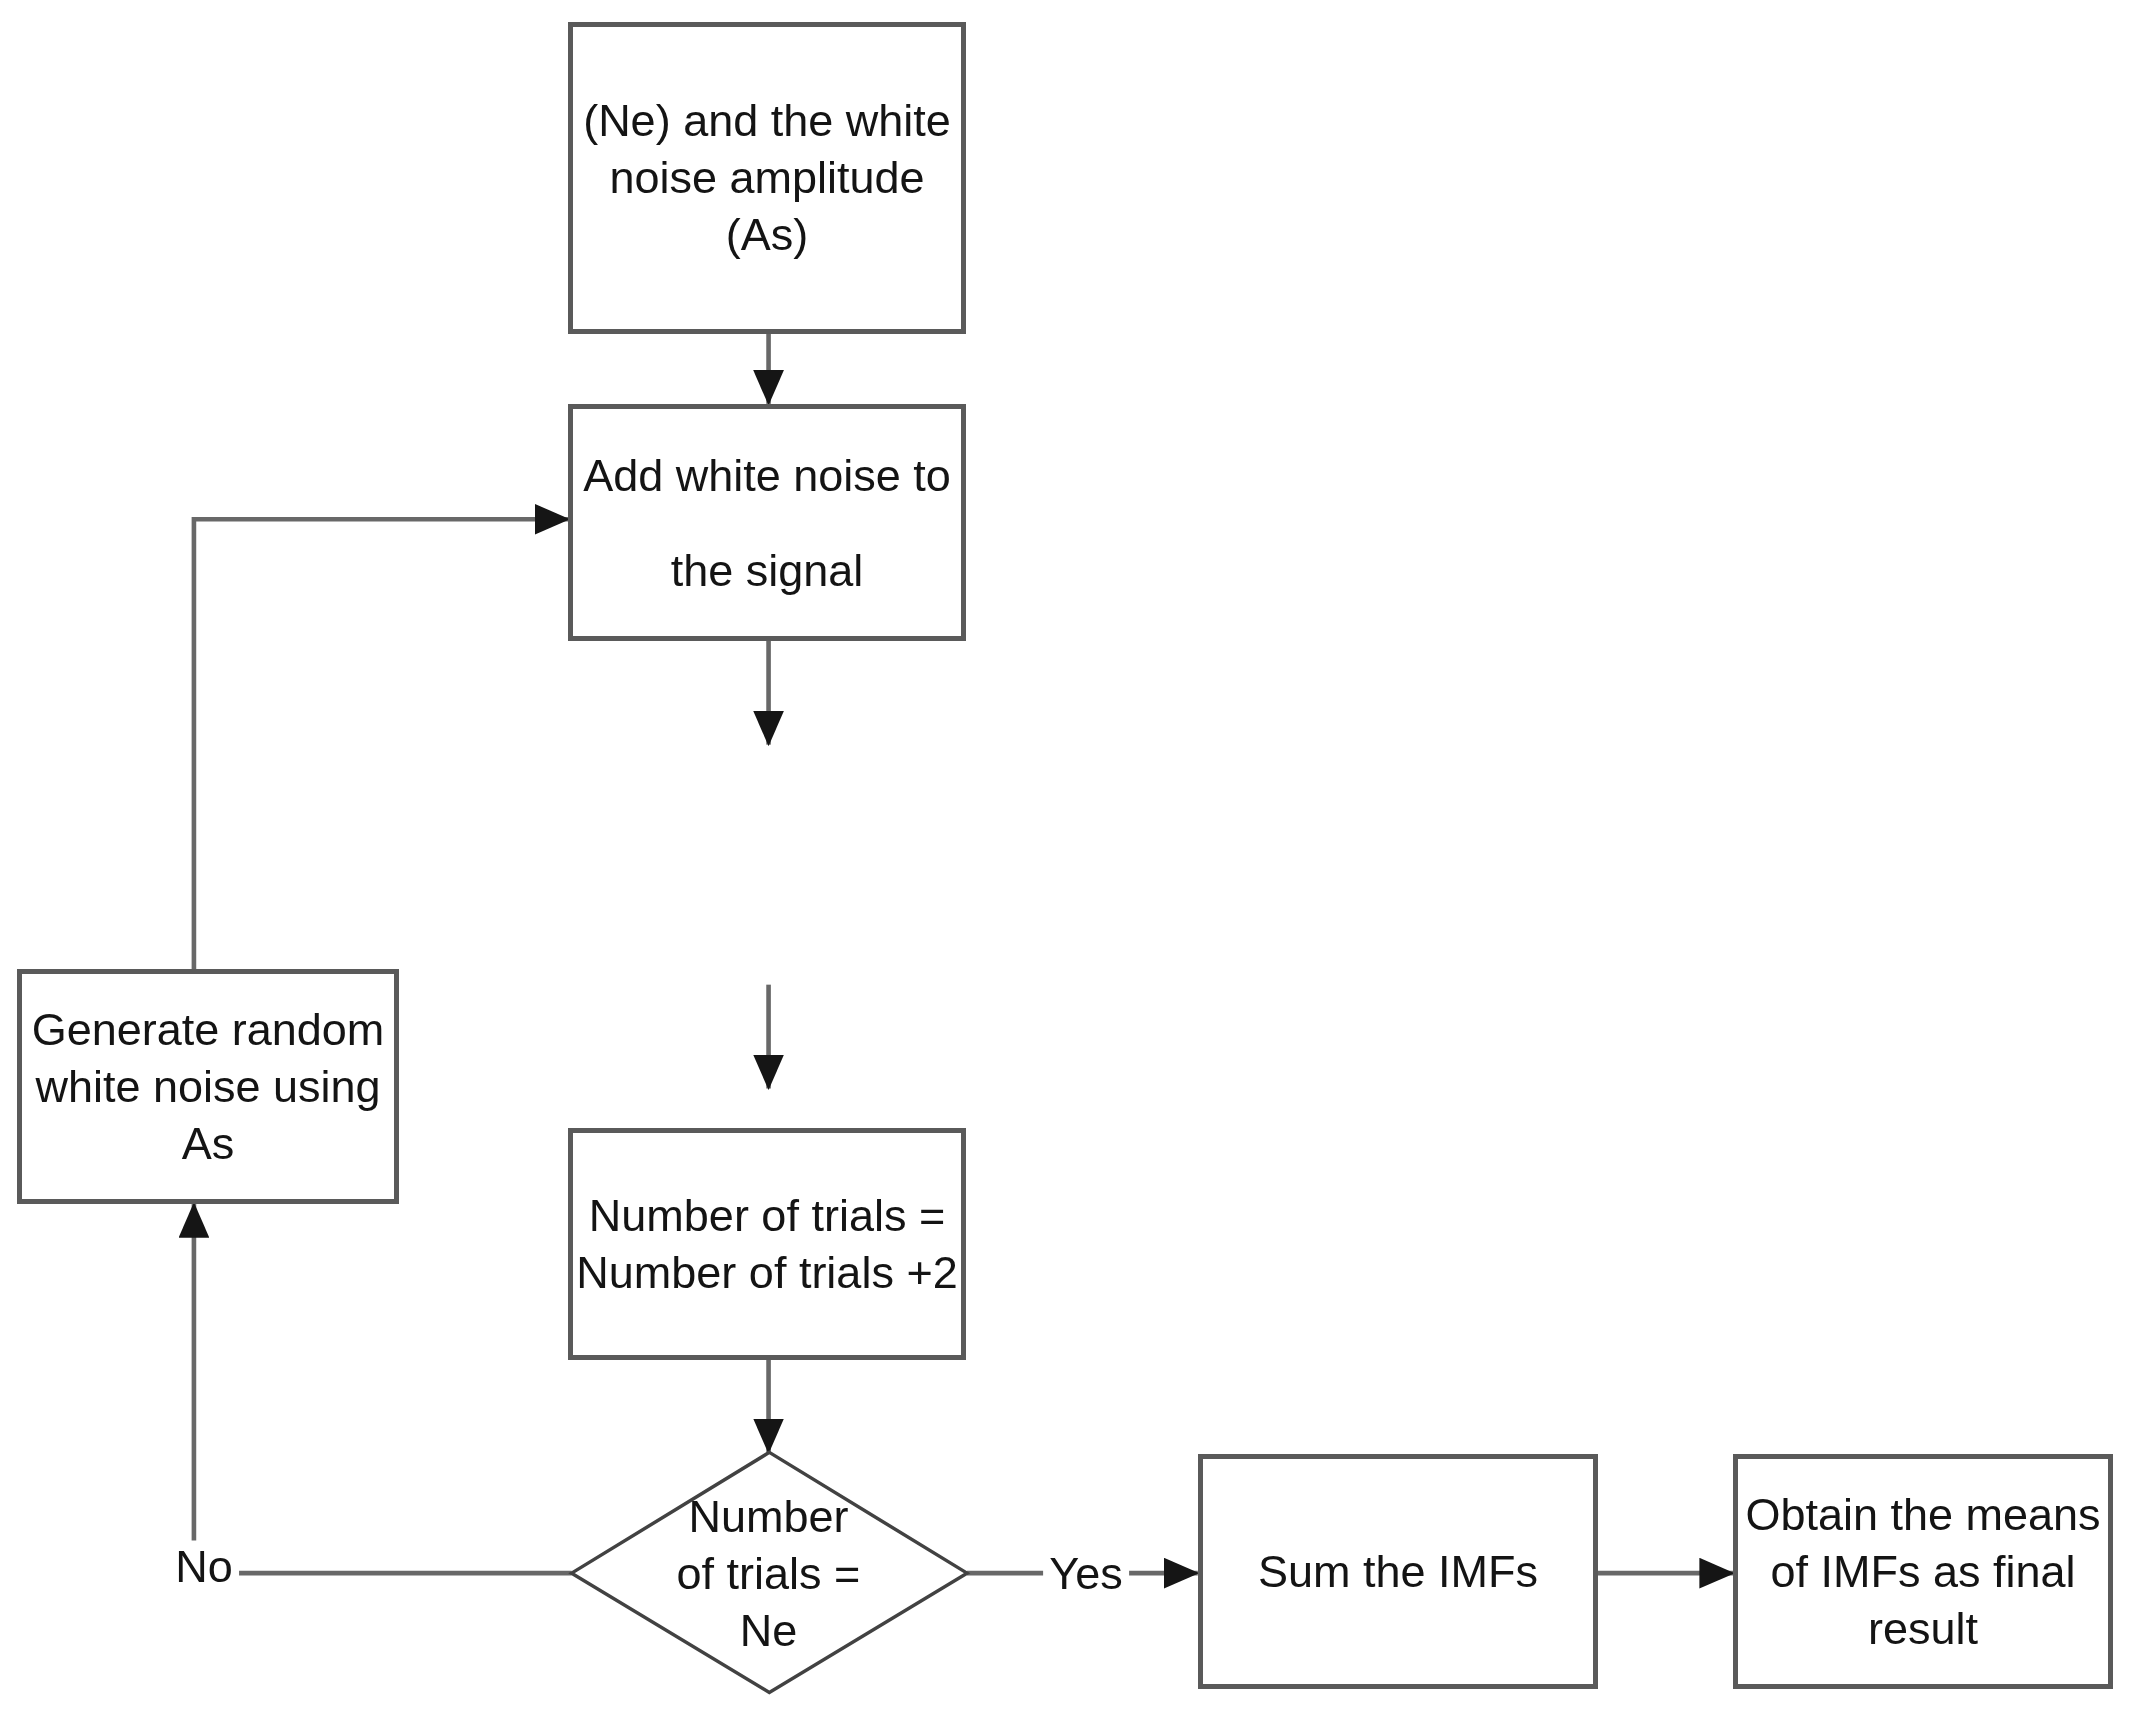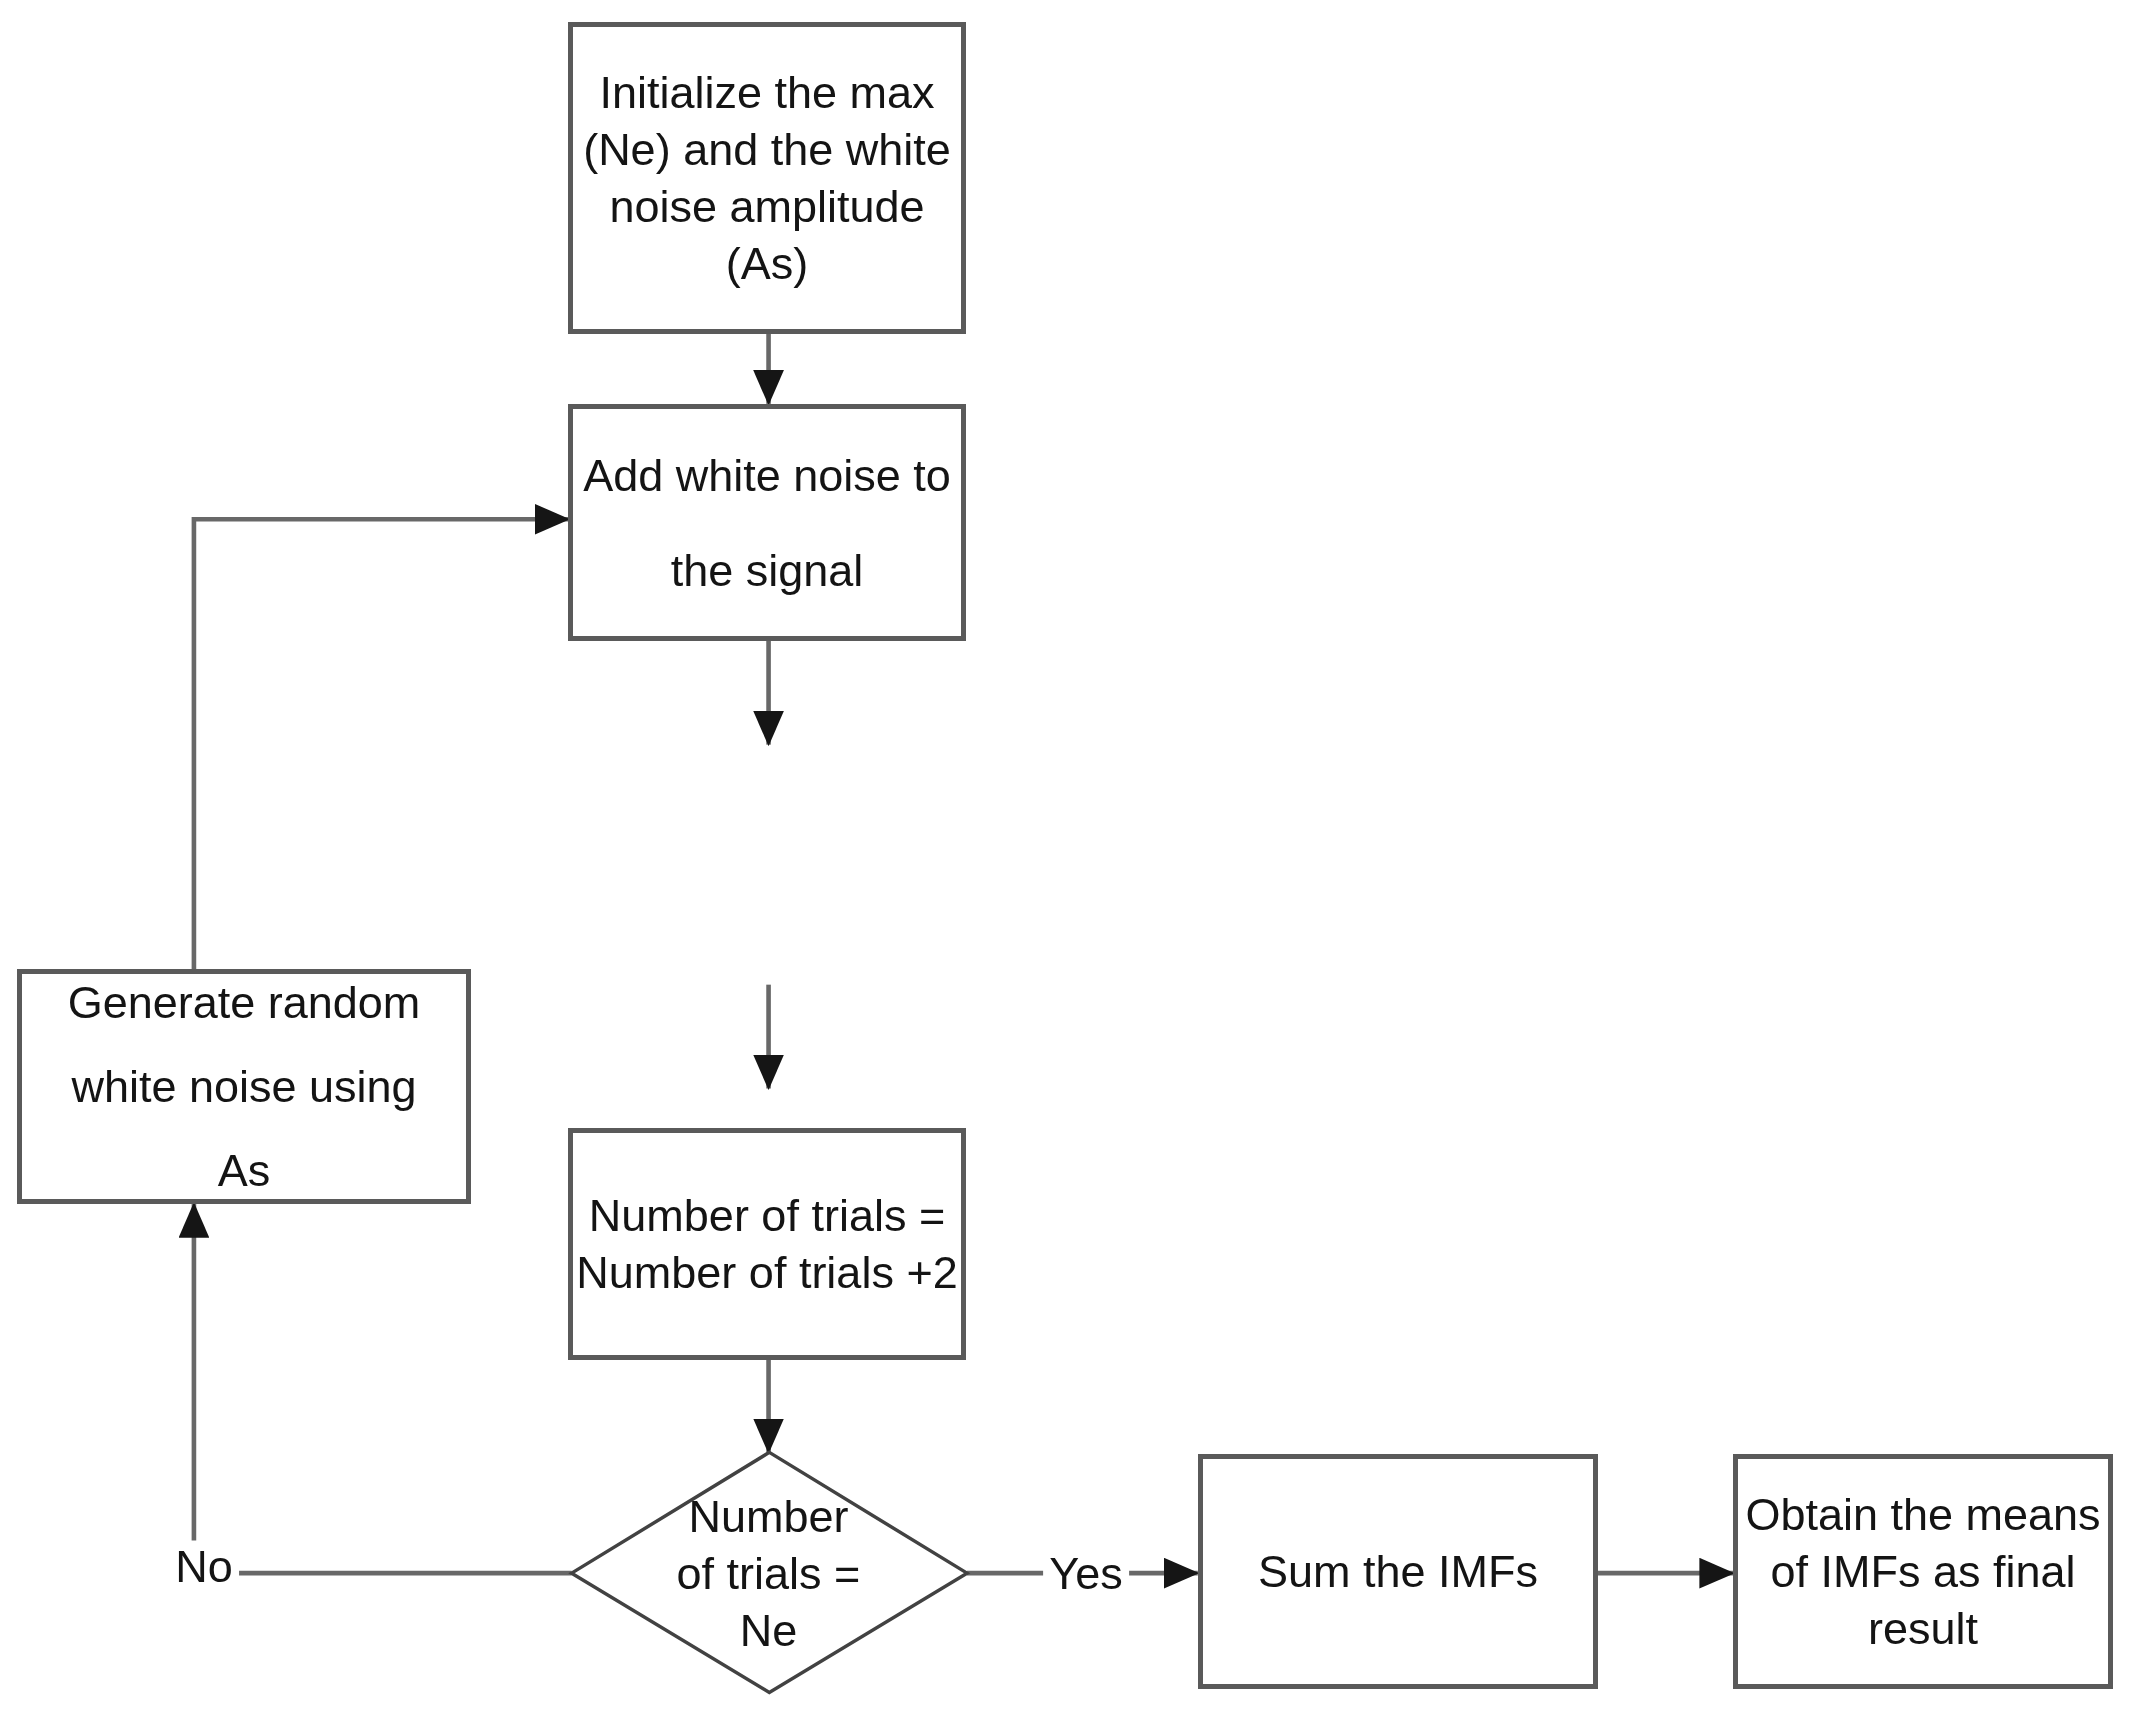--- a/index.html
+++ b/index.html
@@ -69,21 +69,21 @@
     font-size: 45px;
     line-height: 48px;
     white-space: nowrap;
     color: var(--text, #141414);
   }
   
   #node-init       { left: 568px; top: 21.5px;   width: 398px; height: 312px; }
   #node-add-noise  { left: 568px; top: 404px;  width: 398px; height: 237px; gap: 38px; }
   #node-apply-emd  { left: 568px; top: 745px;  width: 398px; height: 240px; }
   #node-increment  { left: 568px; top: 1088px; width: 398px; height: 232px; margin-top: 40px; }
-  #node-generate   { left: 17px;  top: 969px; width: 454px; height: 235px; justify-content: space-between; }
+  #node-generate   { left: 17px;  top: 969px; width: 382px; height: 235px; }
   #node-sum        { left: 1198px; top: 1454px; width: 400px; height: 235px; }
   #node-obtain     { left: 1733px; top: 1454px; width: 380px; height: 235px; }
   #node-decision-text { left: 653px; top: 1481px; width: 231px; height: 185px; }
   #label-no  { left: 204px;  top: 1566px; }
   #label-yes { left: 1086px; top: 1573px; }
 </style>
 </head>
 <body>
 
 <div class="canvas">
@@ -101,21 +101,20 @@
     <path class="edge" d="M999 1717 L999 1888" marker-end="url(#arrowhead)"></path>
     <path class="edge" d="M1257 2045 L1557 2045" marker-end="url(#arrowhead)"></path>
     <path class="edge" d="M2077 2045 L2253 2045" marker-end="url(#arrowhead)"></path>
     <path class="edge" d="M743 2045 L252 2045 L252 1565" marker-end="url(#arrowhead)"></path>
     <path class="edge" d="M252 1260 L252 675 L739 675" marker-end="url(#arrowhead)"></path>
 
     <polygon class="diamond-shape" points="1000,1888 1257,2045 1000,2200 743,2045"></polygon>
   </svg>
 
   <div class="node" id="node-init">
-    <div class="ln">Initialize the max</div>
     <div class="ln">(Ne) and the white</div>
     <div class="ln">noise amplitude</div>
     <div class="ln">(As)</div>
   </div>
 
   <div class="node" id="node-add-noise">
     <div class="ln">Add white noise to</div>
     <div class="ln">the signal</div>
   </div>
 

